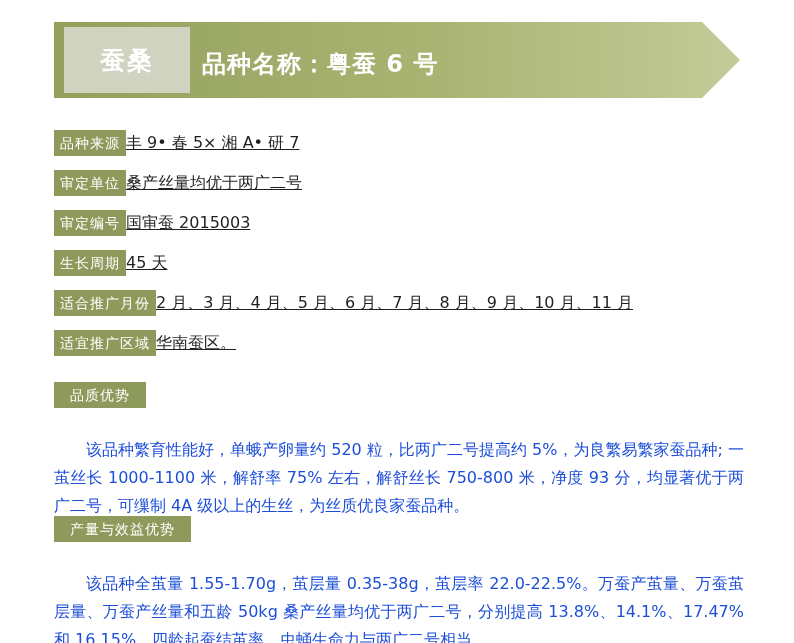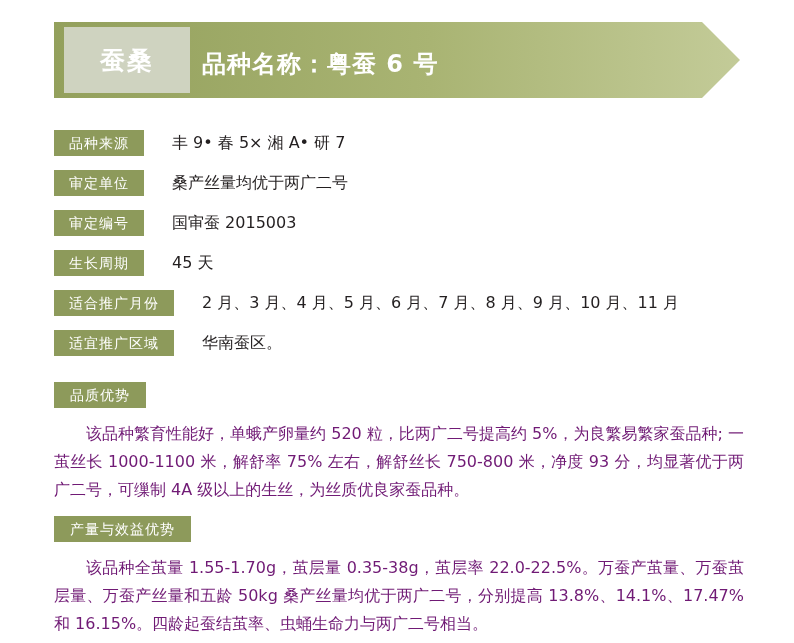--- a/index.html
+++ b/index.html
@@ -86,56 +86,57 @@
     margin-bottom: 14px;
     min-height: 26px;
   }
   .row-label {
     background: #8d9a5b;
     color: #ffffff;
     font-family: "DejaVu Sans", "Liberation Sans", sans-serif;
     font-size: 14px;
     line-height: 26px;
     height: 26px;
-    padding: 0 15px;
+    padding: 0 6px;
     white-space: nowrap;
     letter-spacing: 1px;
     flex: none;
   }
   .row-value {
-    margin-left: 28px;
+    margin-left: 0;
     font-size: 16px;
     line-height: 26px;
     color: #231f20;
     font-family: "DejaVu Sans", "Liberation Sans", sans-serif;
     white-space: nowrap;
+    text-decoration: underline;
   }
 
   
   .section {
     position: absolute;
     left: 54px;
     width: 690px;
   }
   .section-tag {
     display: inline-block;
     background: #8d9a5b;
     color: #ffffff;
     font-family: "DejaVu Sans", "Liberation Sans", sans-serif;
     font-size: 14px;
     line-height: 26px;
     height: 26px;
     padding: 0 16px;
     letter-spacing: 1px;
   }
   .section-body {
-    margin-top: 12px;
+    margin-top: 28px;
     font-size: 16px;
     line-height: 28px;
-    color: #701a75;
+    color: #1d4ed8;
     font-family: "DejaVu Sans", "Liberation Sans", sans-serif;
     text-align: justify;
     text-indent: 32px;
   }
   #quality-section { top: 382px; }
   #yield-section { top: 516px; }
 </style>
 </head>
 <body>
 

